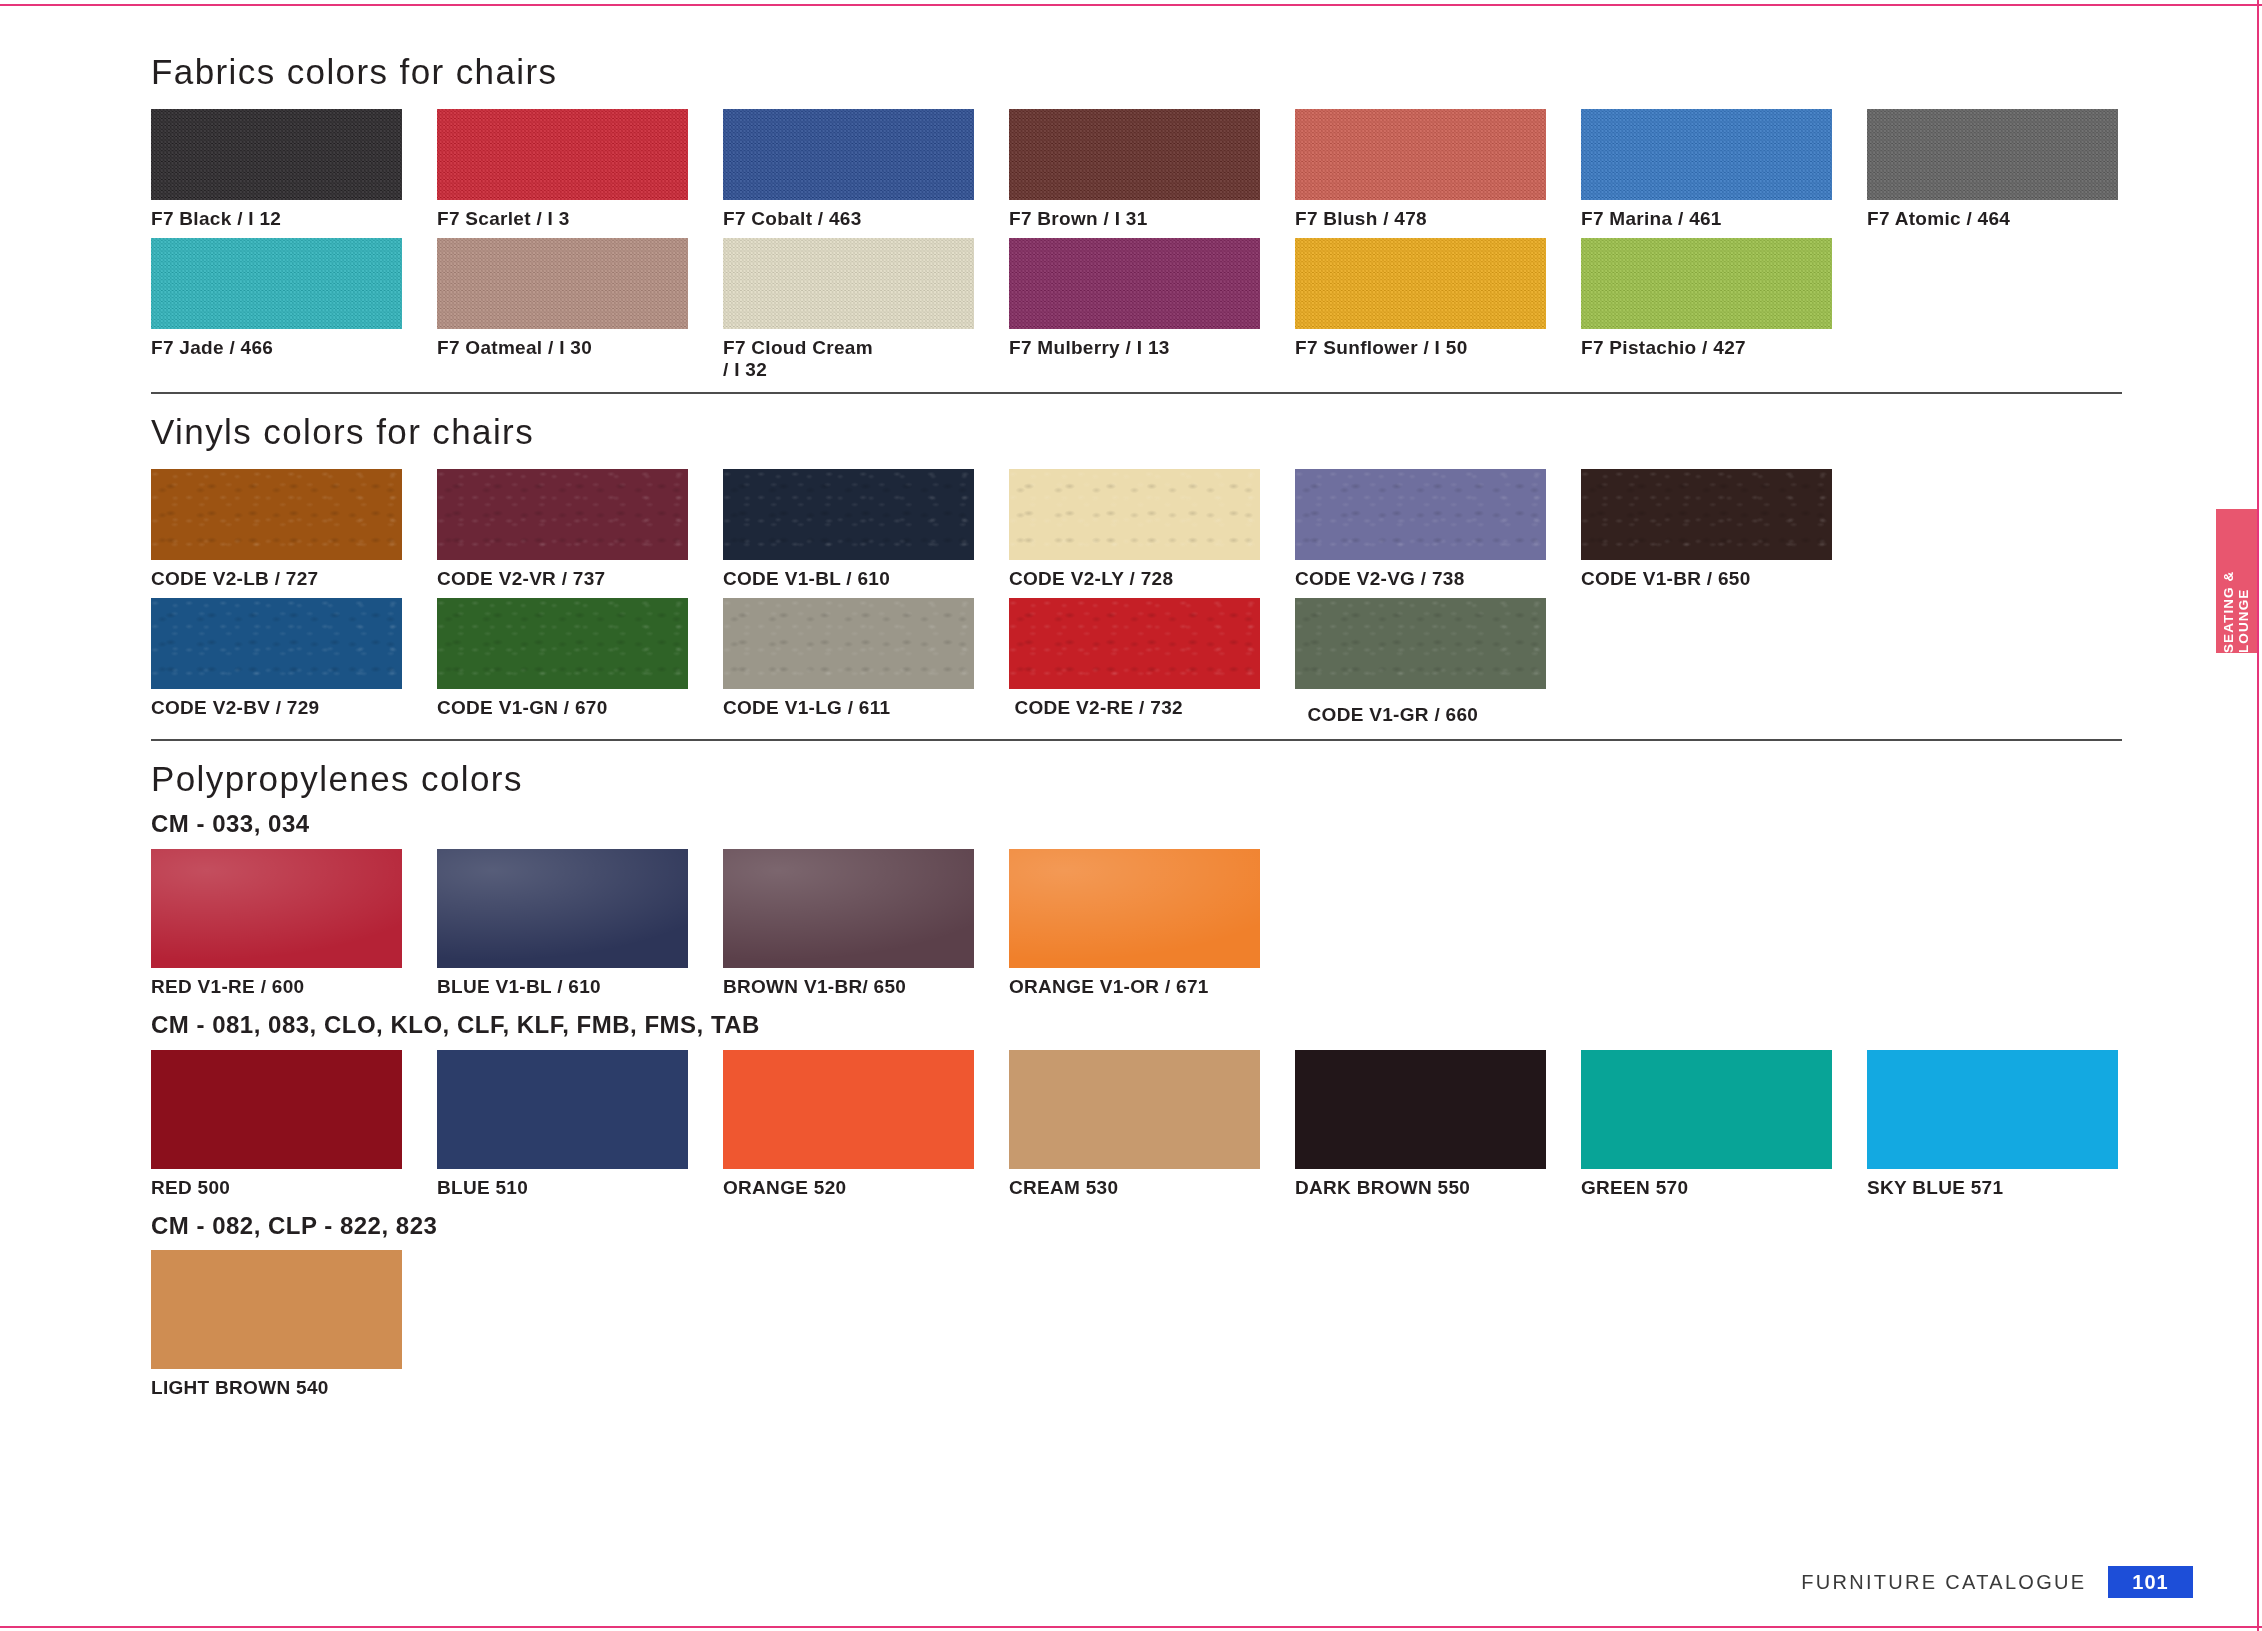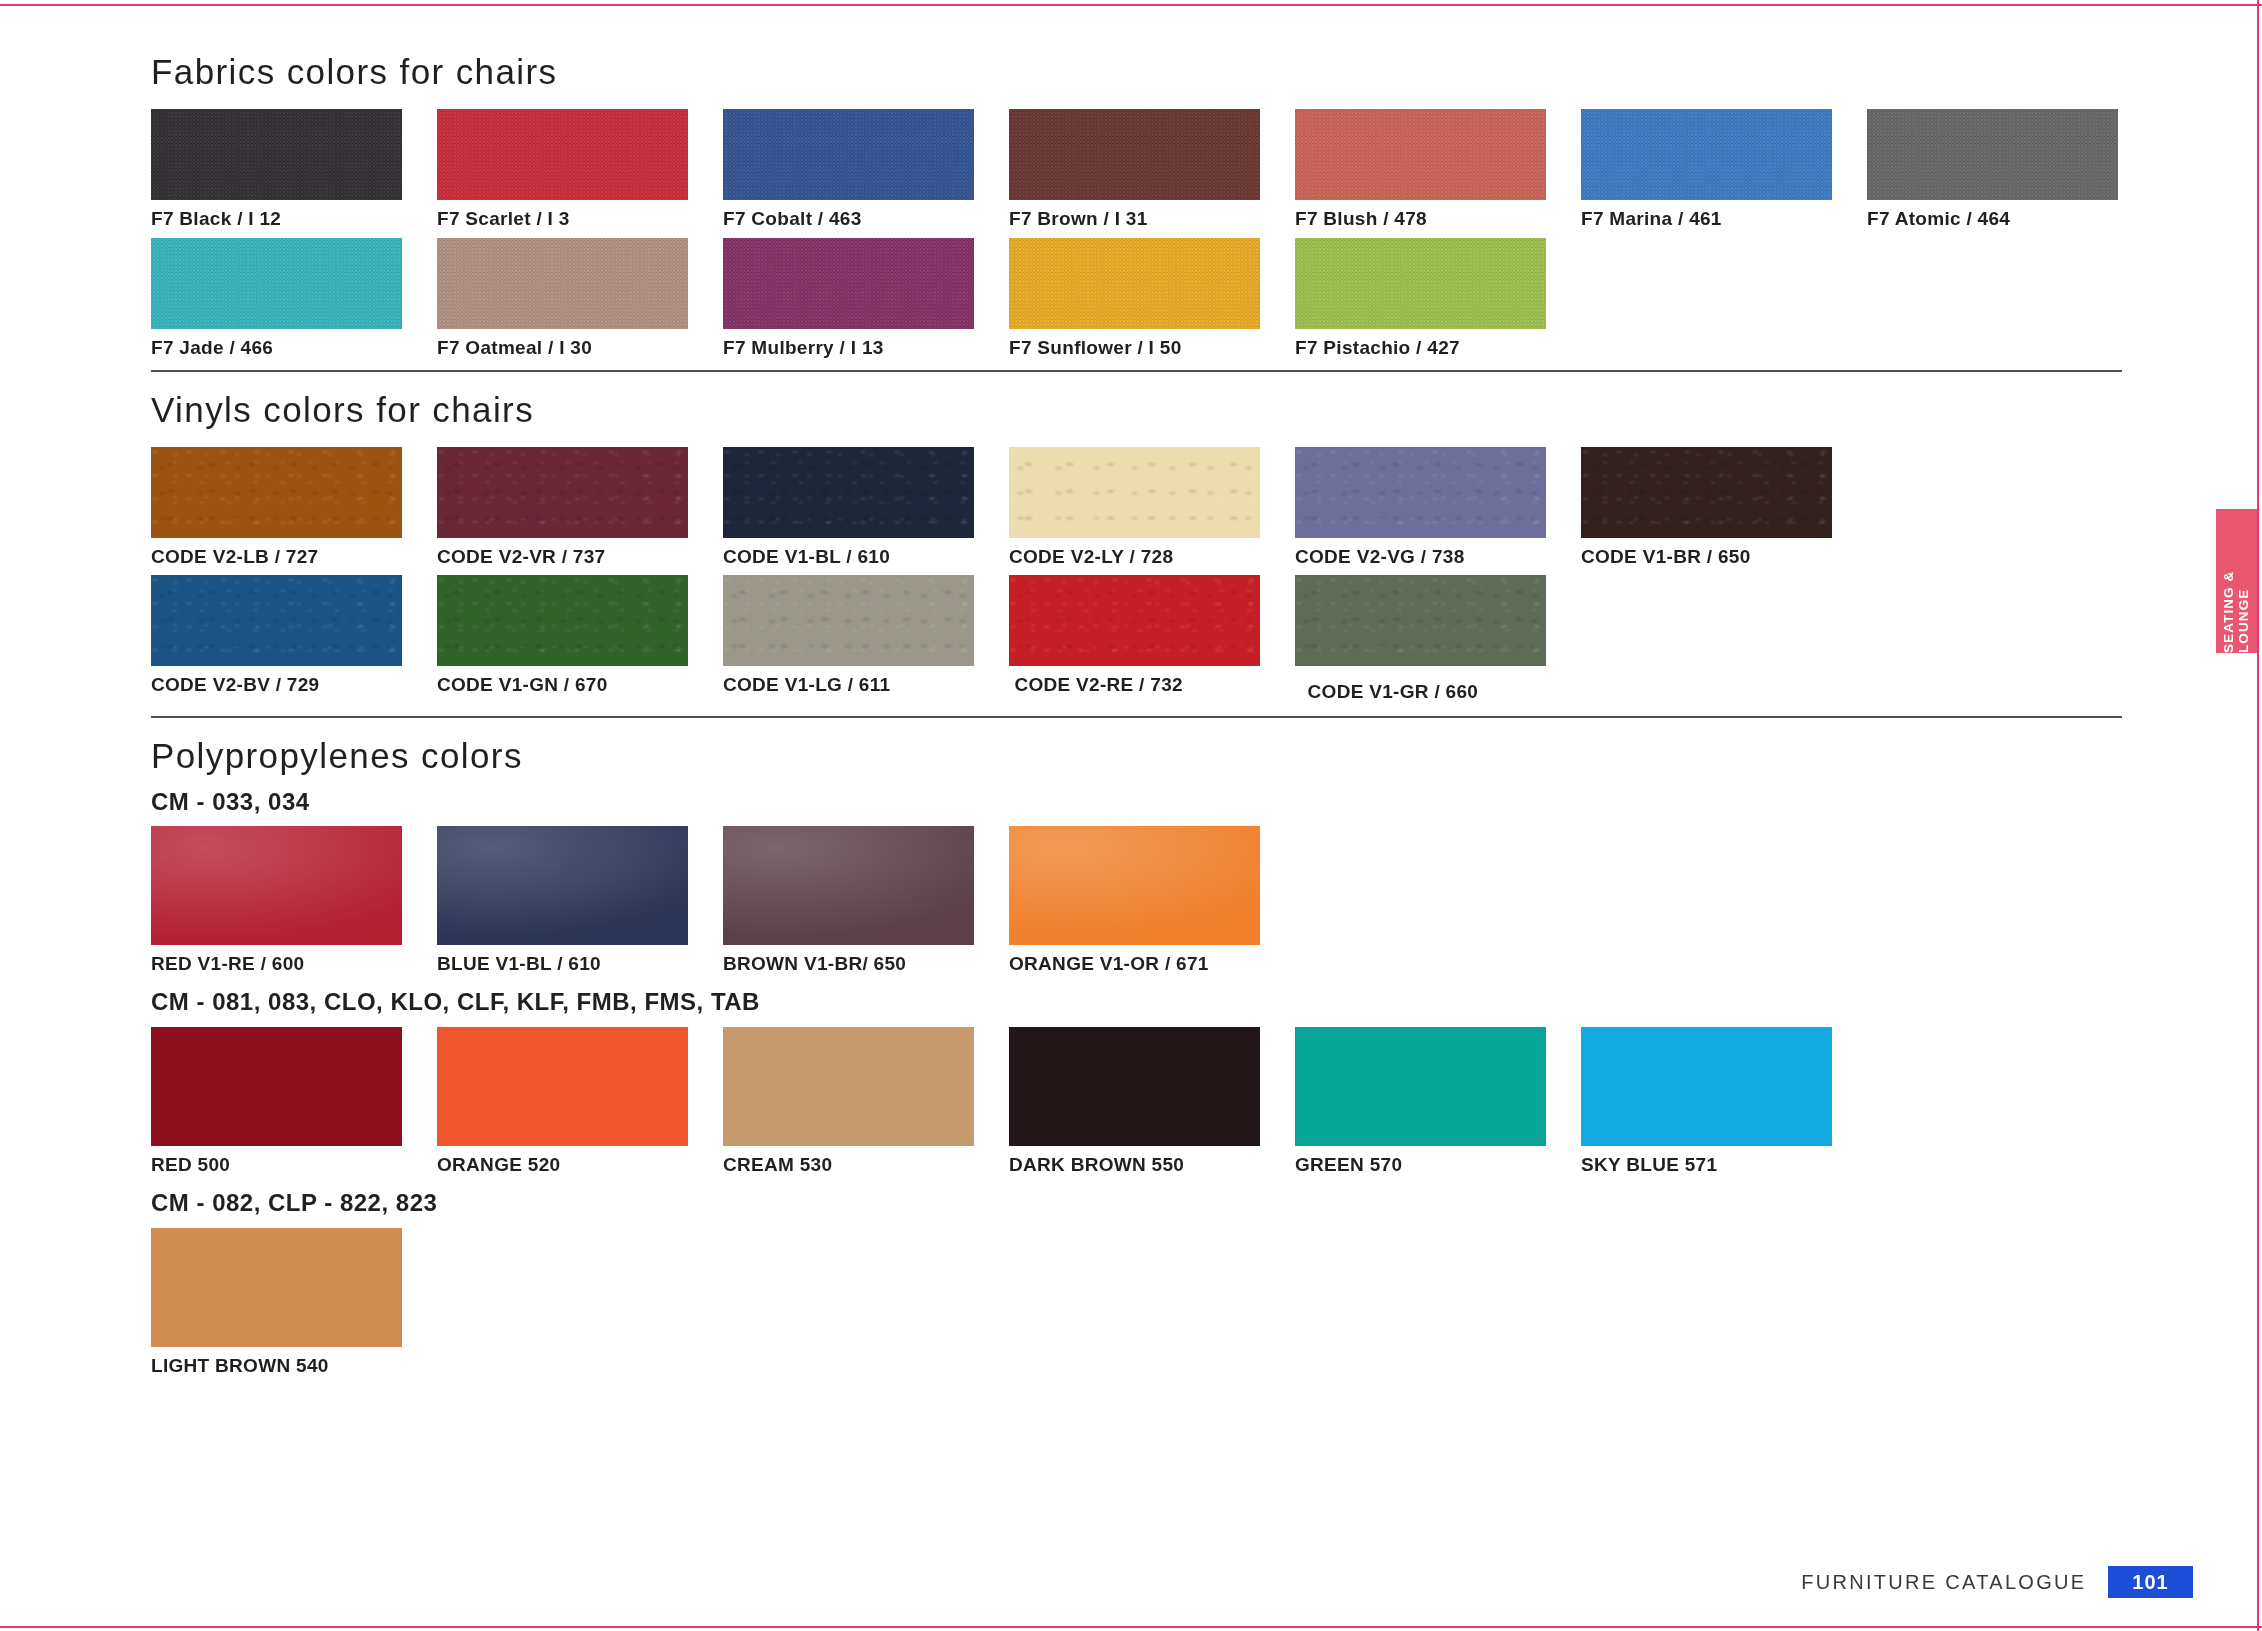--- a/index.html
+++ b/index.html
@@ -232,20 +232,25 @@
       <div class="swatch-row">
         <div class="cell">
           <div class="chip tex-fabric" style="background-color: rgb(39, 176, 184);"></div>
           <div class="chip-label">F7 Jade / 466</div>
         </div>
         <div class="cell">
           <div class="chip tex-fabric" style="background-color: rgb(176, 137, 124);"></div>
           <div class="chip-label">F7 Oatmeal / I 30</div>
         </div>
         <div class="cell">
+          <div class="chip tex-fabric" style="background-color: rgb(223, 218, 194);"></div>
+          <div class="chip-label">F7 Cloud Cream
+/ I 32</div>
+        </div>
+        <div class="cell">
           <div class="chip tex-fabric" style="background-color: rgb(125, 33, 89);"></div>
           <div class="chip-label">F7 Mulberry / I 13</div>
         </div>
         <div class="cell">
           <div class="chip tex-fabric" style="background-color: rgb(233, 166, 19);"></div>
           <div class="chip-label">F7 Sunflower / I 50</div>
         </div>
         <div class="cell">
           <div class="chip tex-fabric" style="background-color: rgb(151, 189, 66);"></div>
           <div class="chip-label">F7 Pistachio / 427</div>
@@ -332,20 +337,24 @@
           <div class="chip tall tex-poly" style="background-color: rgb(240, 128, 43);"></div>
           <div class="chip-label">ORANGE V1-OR / 671</div>
         </div>
       </div>
 
       <div class="sub-title">CM - 081, 083, CLO, KLO, CLF, KLF, FMB, FMS, TAB</div>
       <div class="swatch-row" style="margin-bottom:12.6px;">
         <div class="cell">
           <div class="chip tall tex-flat" style="background-color: rgb(139, 15, 28);"></div>
           <div class="chip-label">RED 500</div>
+        </div>
+        <div class="cell">
+          <div class="chip tall tex-flat" style="background-color: rgb(44, 61, 105);"></div>
+          <div class="chip-label">BLUE 510</div>
         </div>
         <div class="cell">
           <div class="chip tall tex-flat" style="background-color: rgb(239, 87, 48);"></div>
           <div class="chip-label">ORANGE 520</div>
         </div>
         <div class="cell">
           <div class="chip tall tex-flat" style="background-color: rgb(199, 154, 110);"></div>
           <div class="chip-label">CREAM 530</div>
         </div>
         <div class="cell">

